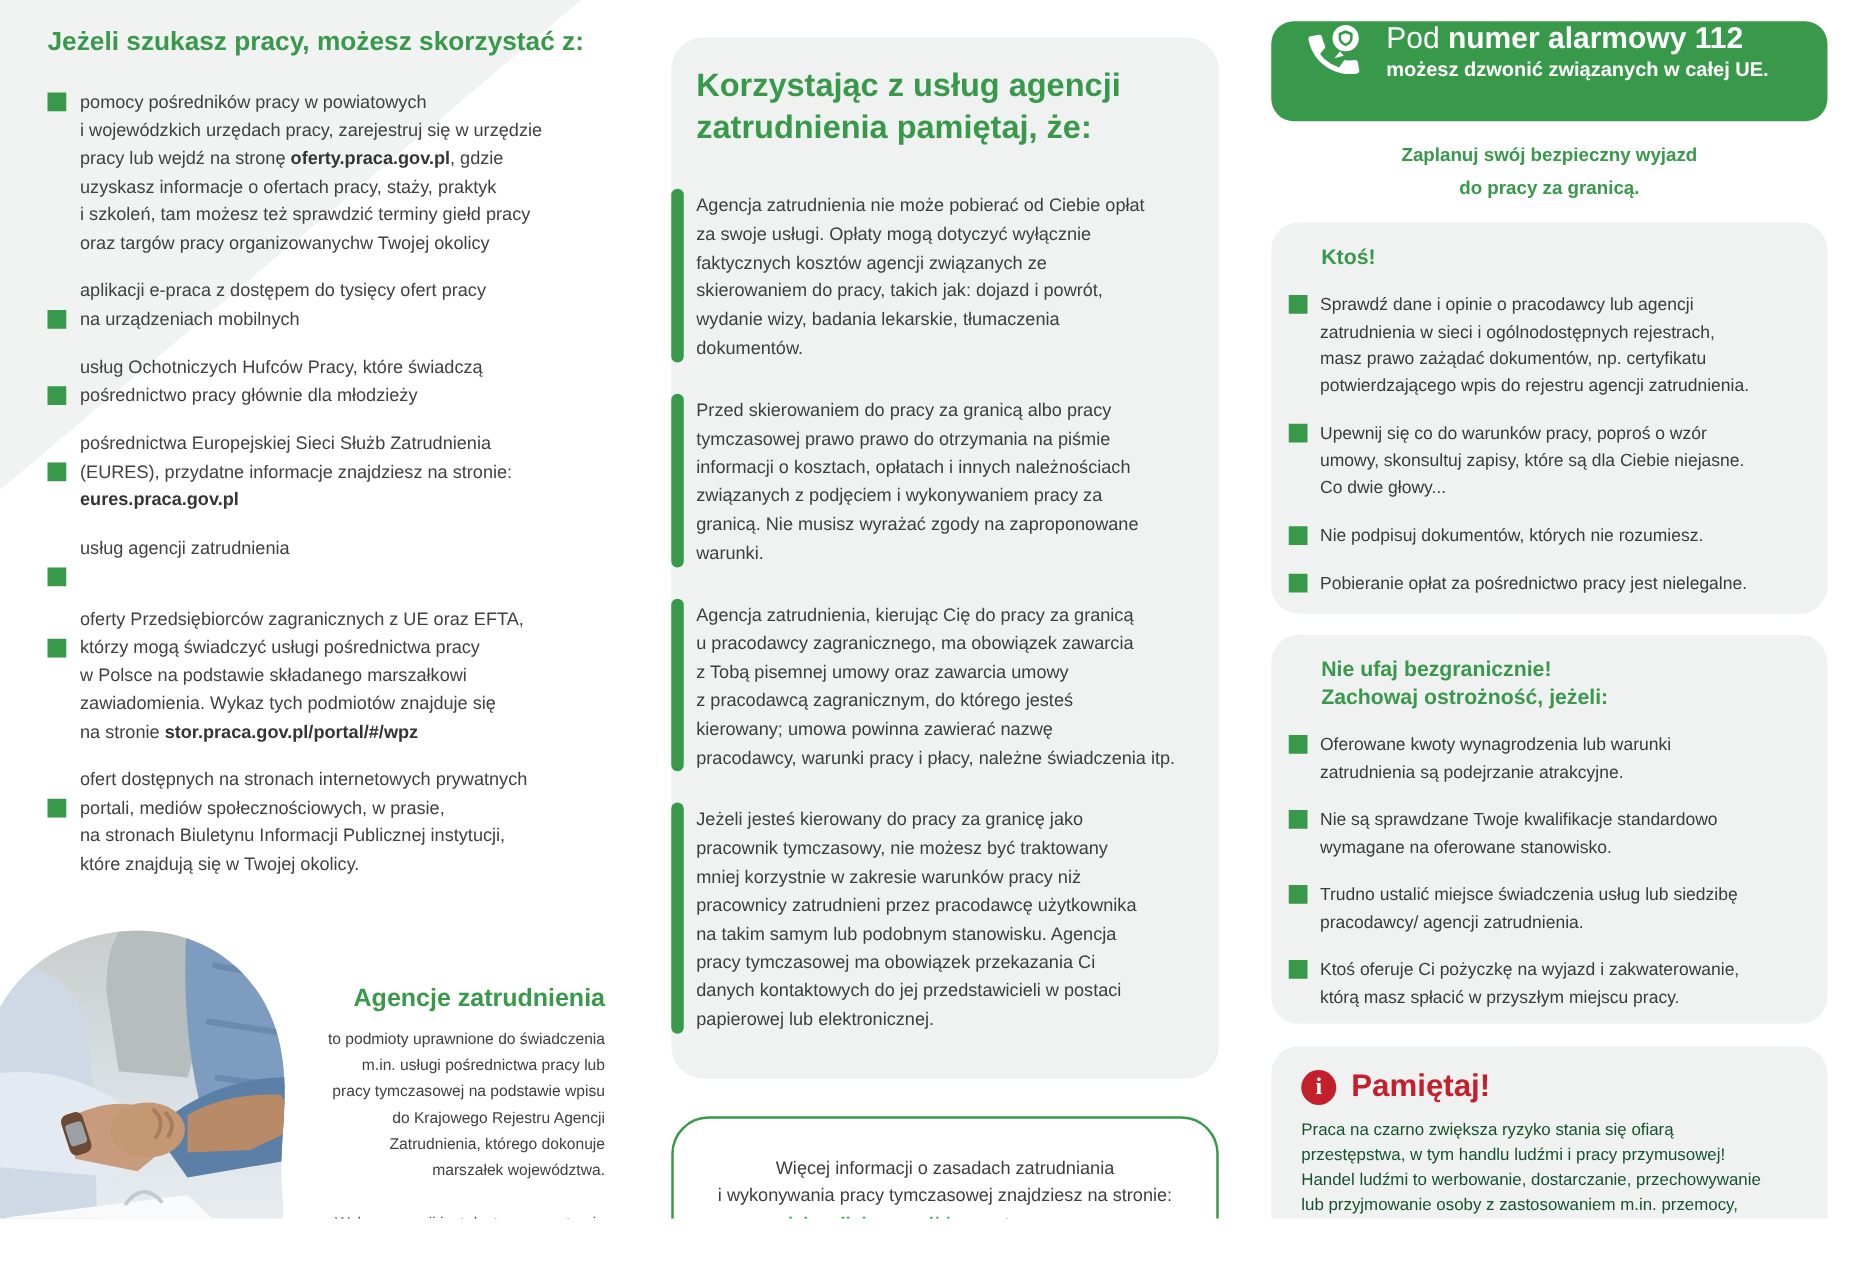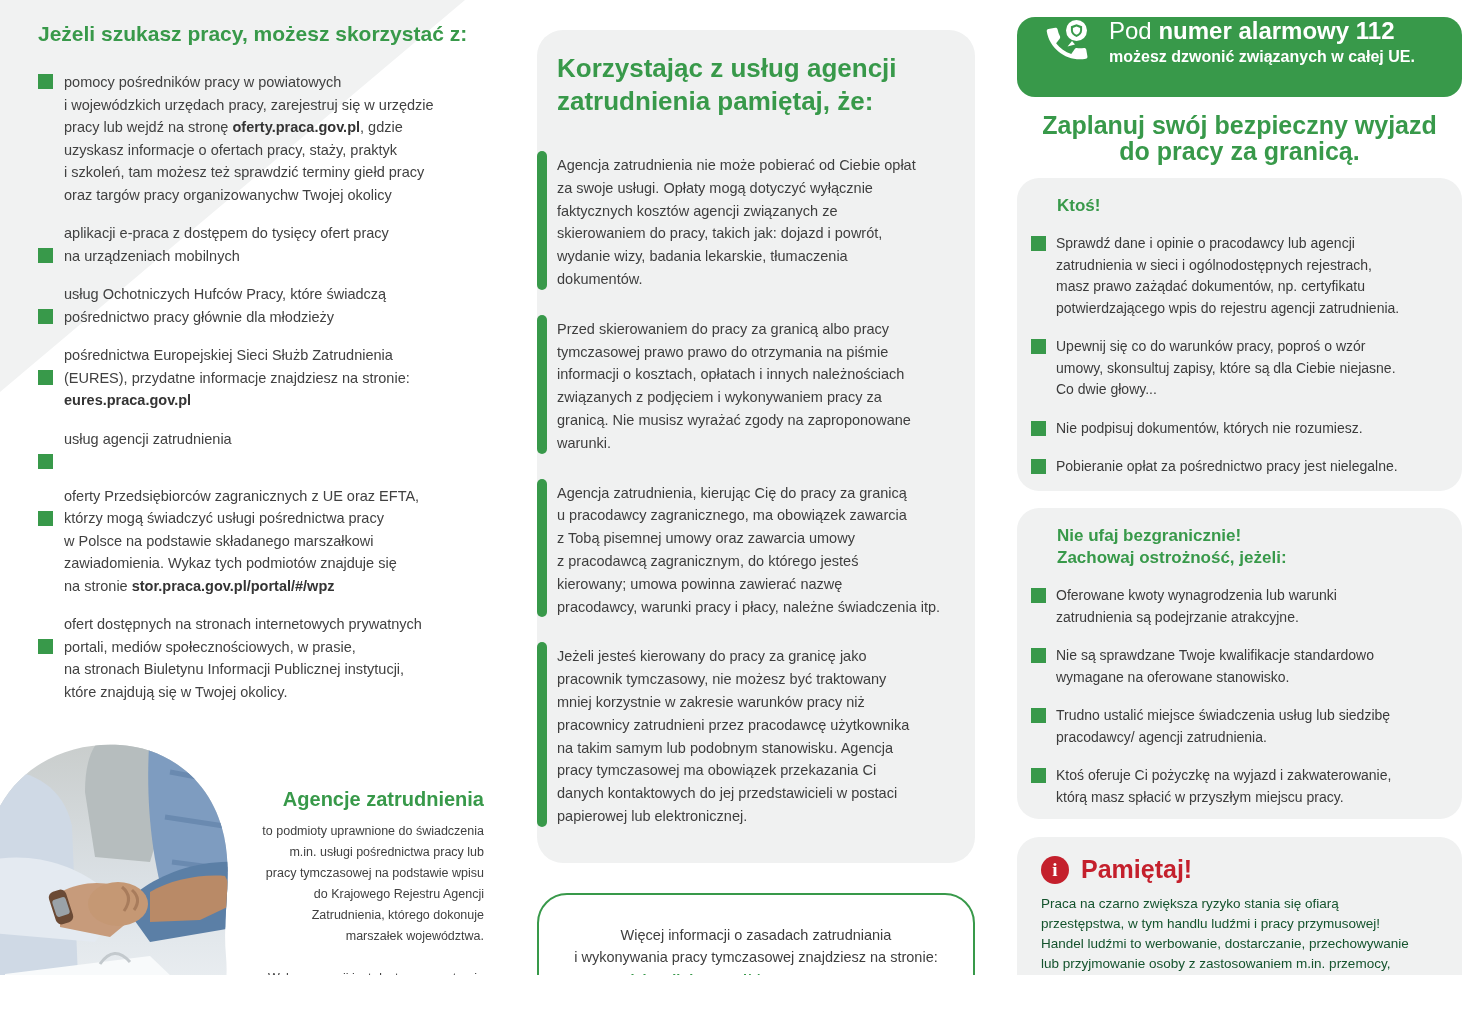--- a/index.html
+++ b/index.html
@@ -70,21 +70,21 @@
     position:absolute;left:1017px;top:17px;width:445px;height:80px;
     background:var(--green);border-radius:18px;box-sizing:border-box;
     display:flex;align-items:flex-start;padding:0 10px 0 24px;color:#fff;
   }
   .banner-text{margin-left:16px;}
   .banner-line1{font-size:24px;line-height:28px;}
   .banner-line1 .b{color:#fff;}
   .banner-line2{font-size:16px;line-height:20px;font-weight:bold;margin-top:2px;}
   .right-heading{
     position:absolute;left:1017px;top:112px;width:445px;margin:0;
-    text-align:center;font-size:25px;line-height:26px;font-weight:bold;
+    text-align:center;font-size:15px;line-height:26px;font-weight:bold;
     color:var(--green);white-space:pre-line;
   }
   .rpanel{
     position:absolute;left:1017px;width:445px;background:var(--panel);
     border-radius:22px;box-sizing:border-box;
   }
   #panel-important{top:178px;height:313px;padding:17px 12px 16px 14px;}
   #panel-caution{top:508px;height:311px;padding:17px 12px 16px 14px;}
   .rpanel-heading{
     margin:0 0 16px 26px;font-size:17px;line-height:22px;font-weight:bold;

